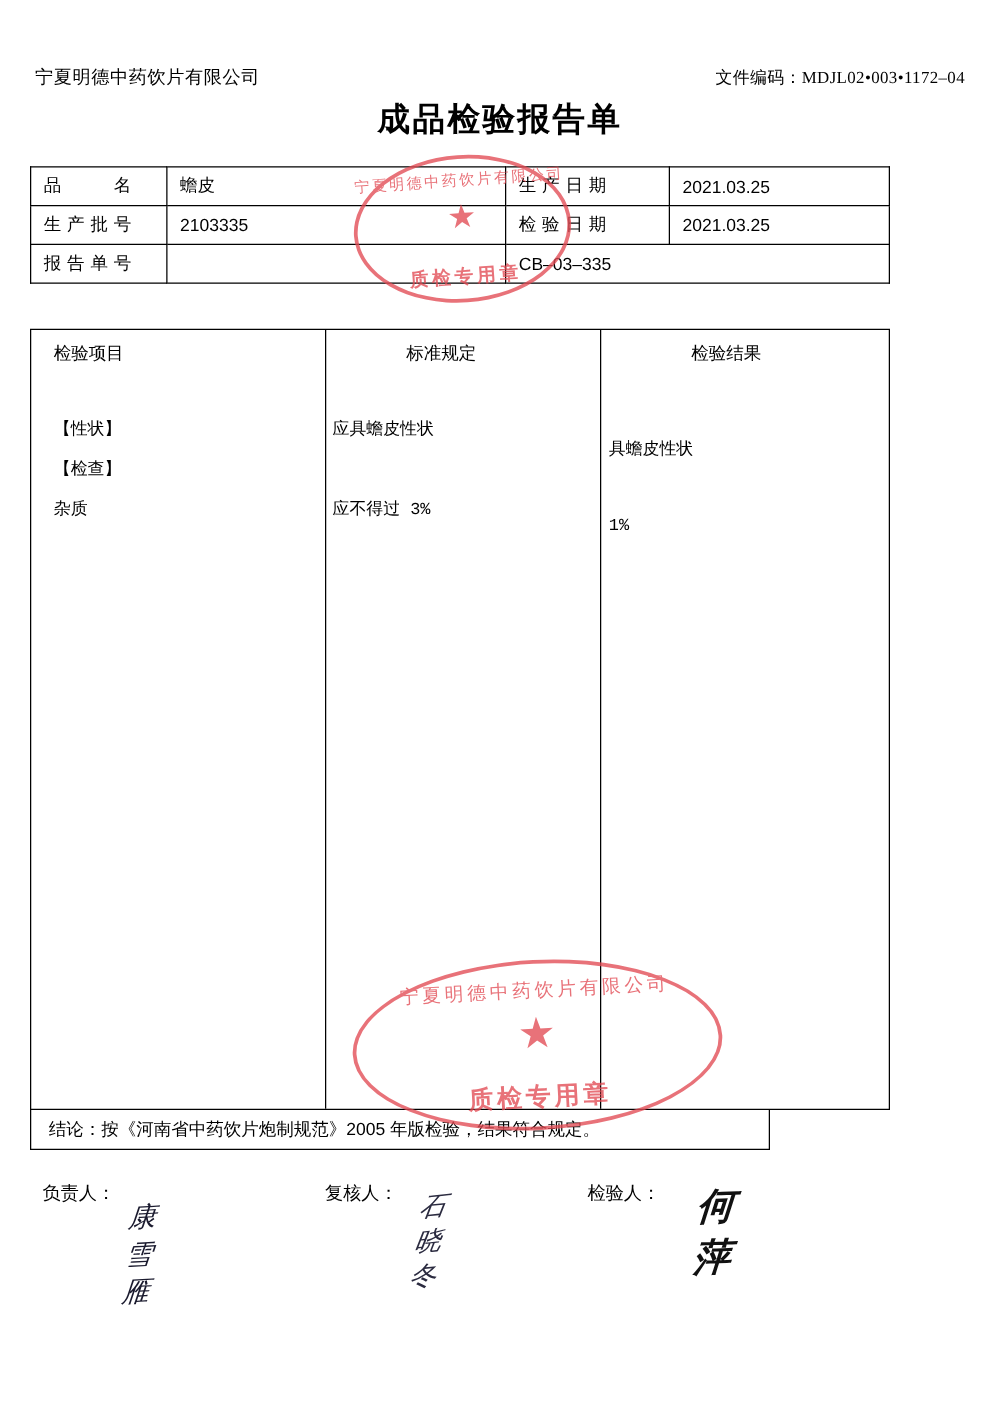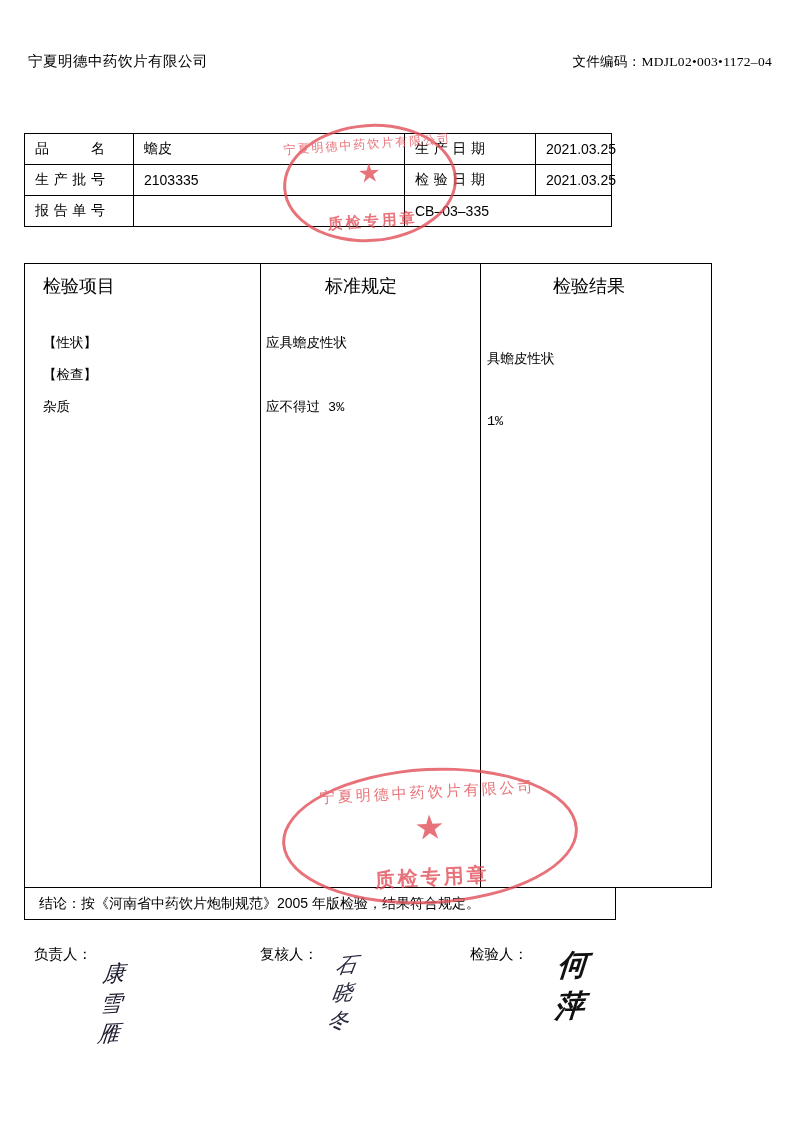--- a/index.html
+++ b/index.html
@@ -56,21 +56,21 @@
     font-weight: bold;
     font-size: 26px;
     letter-spacing: 2px;
   }
 
   
   .main-table {
     position: absolute;
     top: 133px;
     left: 24px;
-    width: 588px;
+    width: 688px;
     border-collapse: collapse;
     table-layout: fixed;
   }
   .main-table td {
     border: 1px solid #000;
     font-size: 14px;
     font-family: "Liberation Sans", sans-serif;
     padding: 0 10px;
     height: 30px;
     vertical-align: middle;
@@ -122,21 +122,21 @@
     left: 455px;
     top: 0;
     bottom: 0;
     width: 1px;
     background: #000;
   }
   .res-head {
     position: absolute;
     top: 10px;
     font-family: "Liberation Sans", sans-serif;
-    font-size: 18px;
+    font-size: 14px;
   }
   .res-head.h1 { left: 18px; }
   .res-head.h2 { left: 300px; }
   .res-head.h3 { left: 528px; }
 
   .res-row {
     position: absolute;
     left: 0;
     right: 0;
     height: 32px;
@@ -250,20 +250,21 @@
 </head>
 <body>
 
 <div class="page">
 
   <div class="header-row">
     <div class="company-name">宁夏明德中药饮片有限公司</div>
     <div class="doc-code">文件编码：MDJL02•003•1172–04</div>
   </div>
 
+  <div class="doc-title">成品检验报告单</div>
 
   <table class="main-table">
     <tbody>
         <tr>
       <td class="lbl"><span class="lbl-spread">品    名</span></td>
       <td class="val-a">蟾皮</td>
       <td class="lbl-b"><span class="lbl-spread">生产日期</span></td>
       <td class="val-b num">2021.03.25</td>
     </tr>
     <tr>

